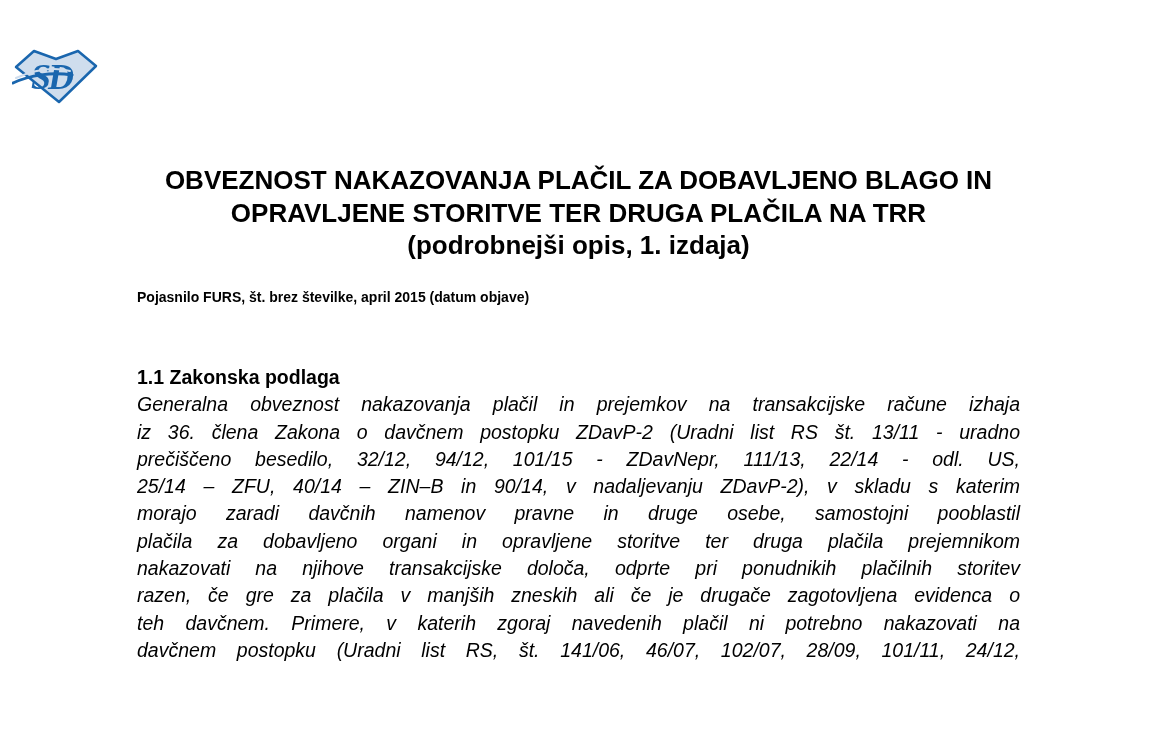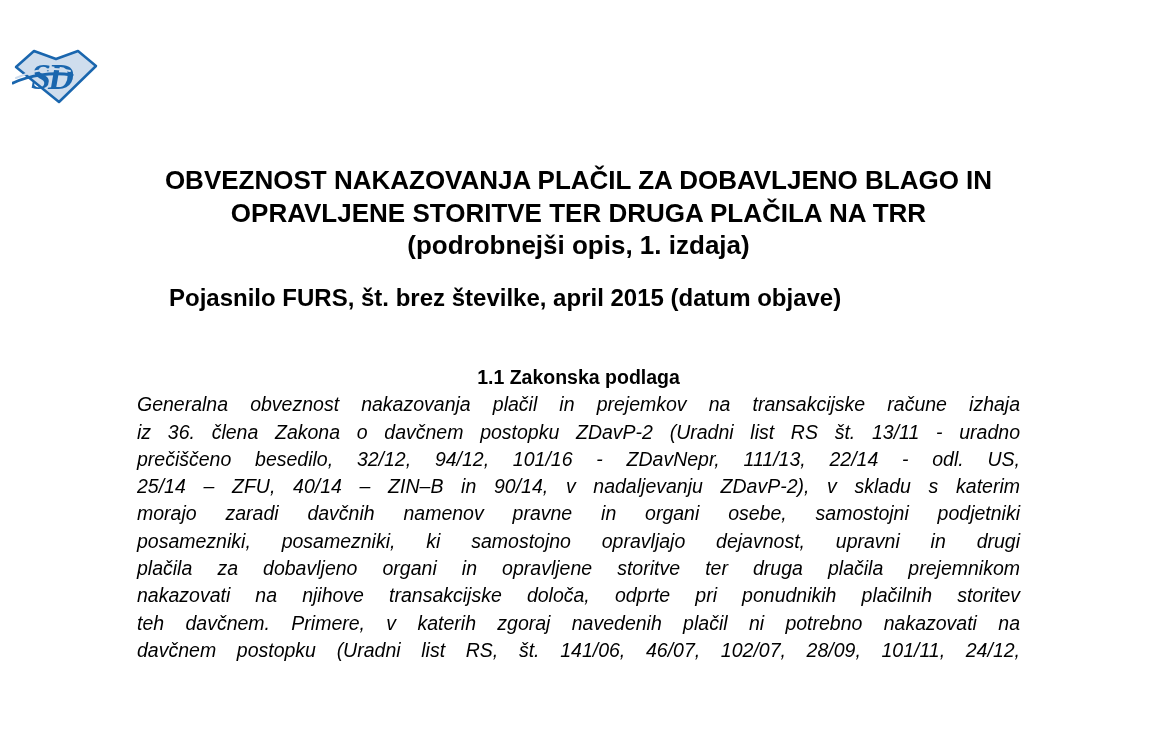--- a/index.html
+++ b/index.html
@@ -70,37 +70,35 @@
     line-height: 32.5px;
     white-space: nowrap;
   }
 
   .doc-subtitle {
     position: absolute;
     top: 284px;
     left: 0;
     width: 100%;
     font-weight: bold;
-    font-size: 24px;
+    font-size: 14px;
     line-height: 27.3px;
     white-space: nowrap;
-    margin-left: 32px;
   }
 
   .doc-section {
     position: absolute;
     top: 364px;
     left: 0;
     width: 100%;
     font-size: 19.5px;
     line-height: 27.3px;
   }
   .section-heading {
     font-weight: bold;
-    text-align: center;
   }
   .jline {
     text-align: justify;
     text-align-last: justify;
     white-space: normal;
     width: 100%;
     font-style: italic;
   }
 </style>
 </head>
@@ -120,23 +118,23 @@
     <div>OPRAVLJENE STORITVE TER DRUGA PLAČILA NA TRR</div>
     <div>(podrobnejši opis, 1. izdaja)</div>
   </div>
 
   <div class="doc-subtitle">Pojasnilo FURS, št. brez številke, april 2015 (datum objave)</div>
 
   <div class="doc-section">
     <div class="section-heading">1.1 Zakonska podlaga</div>
     <div class="jline">Generalna obveznost nakazovanja plačil in prejemkov na transakcijske račune izhaja</div>
     <div class="jline">iz 36. člena Zakona o davčnem postopku ZDavP-2 (Uradni list RS št. 13/11 - uradno</div>
-    <div class="jline">prečiščeno besedilo, 32/12, 94/12, 101/16 - ZDavNepr, 111/13, 22/14 - odl. US,</div>
+    <div class="jline">prečiščeno besedilo, 32/12, 94/12, 101/15 - ZDavNepr, 111/13, 22/14 - odl. US,</div>
     <div class="jline">25/14 – ZFU, 40/14 – ZIN–B in 90/14, v nadaljevanju ZDavP-2), v skladu s katerim</div>
-    <div class="jline">morajo zaradi davčnih namenov pravne in organi osebe, samostojni podjetniki</div>
-    <div class="jline">posamezniki, posamezniki, ki samostojno opravljajo dejavnost, upravni in drugi</div>
+    <div class="jline">morajo zaradi davčnih namenov pravne in druge osebe, samostojni pooblastil</div>
     <div class="jline">plačila za dobavljeno organi in opravljene storitve ter druga plačila prejemnikom</div>
     <div class="jline">nakazovati na njihove transakcijske določa, odprte pri ponudnikih plačilnih storitev</div>
+    <div class="jline">razen, če gre za plačila v manjših zneskih ali če je drugače zagotovljena evidenca o</div>
     <div class="jline">teh davčnem. Primere, v katerih zgoraj navedenih plačil ni potrebno nakazovati na</div>
     <div class="jline">davčnem postopku (Uradni list RS, št. 141/06, 46/07, 102/07, 28/09, 101/11, 24/12,</div>
   </div>
 
 </div>
 
 </body></html>

